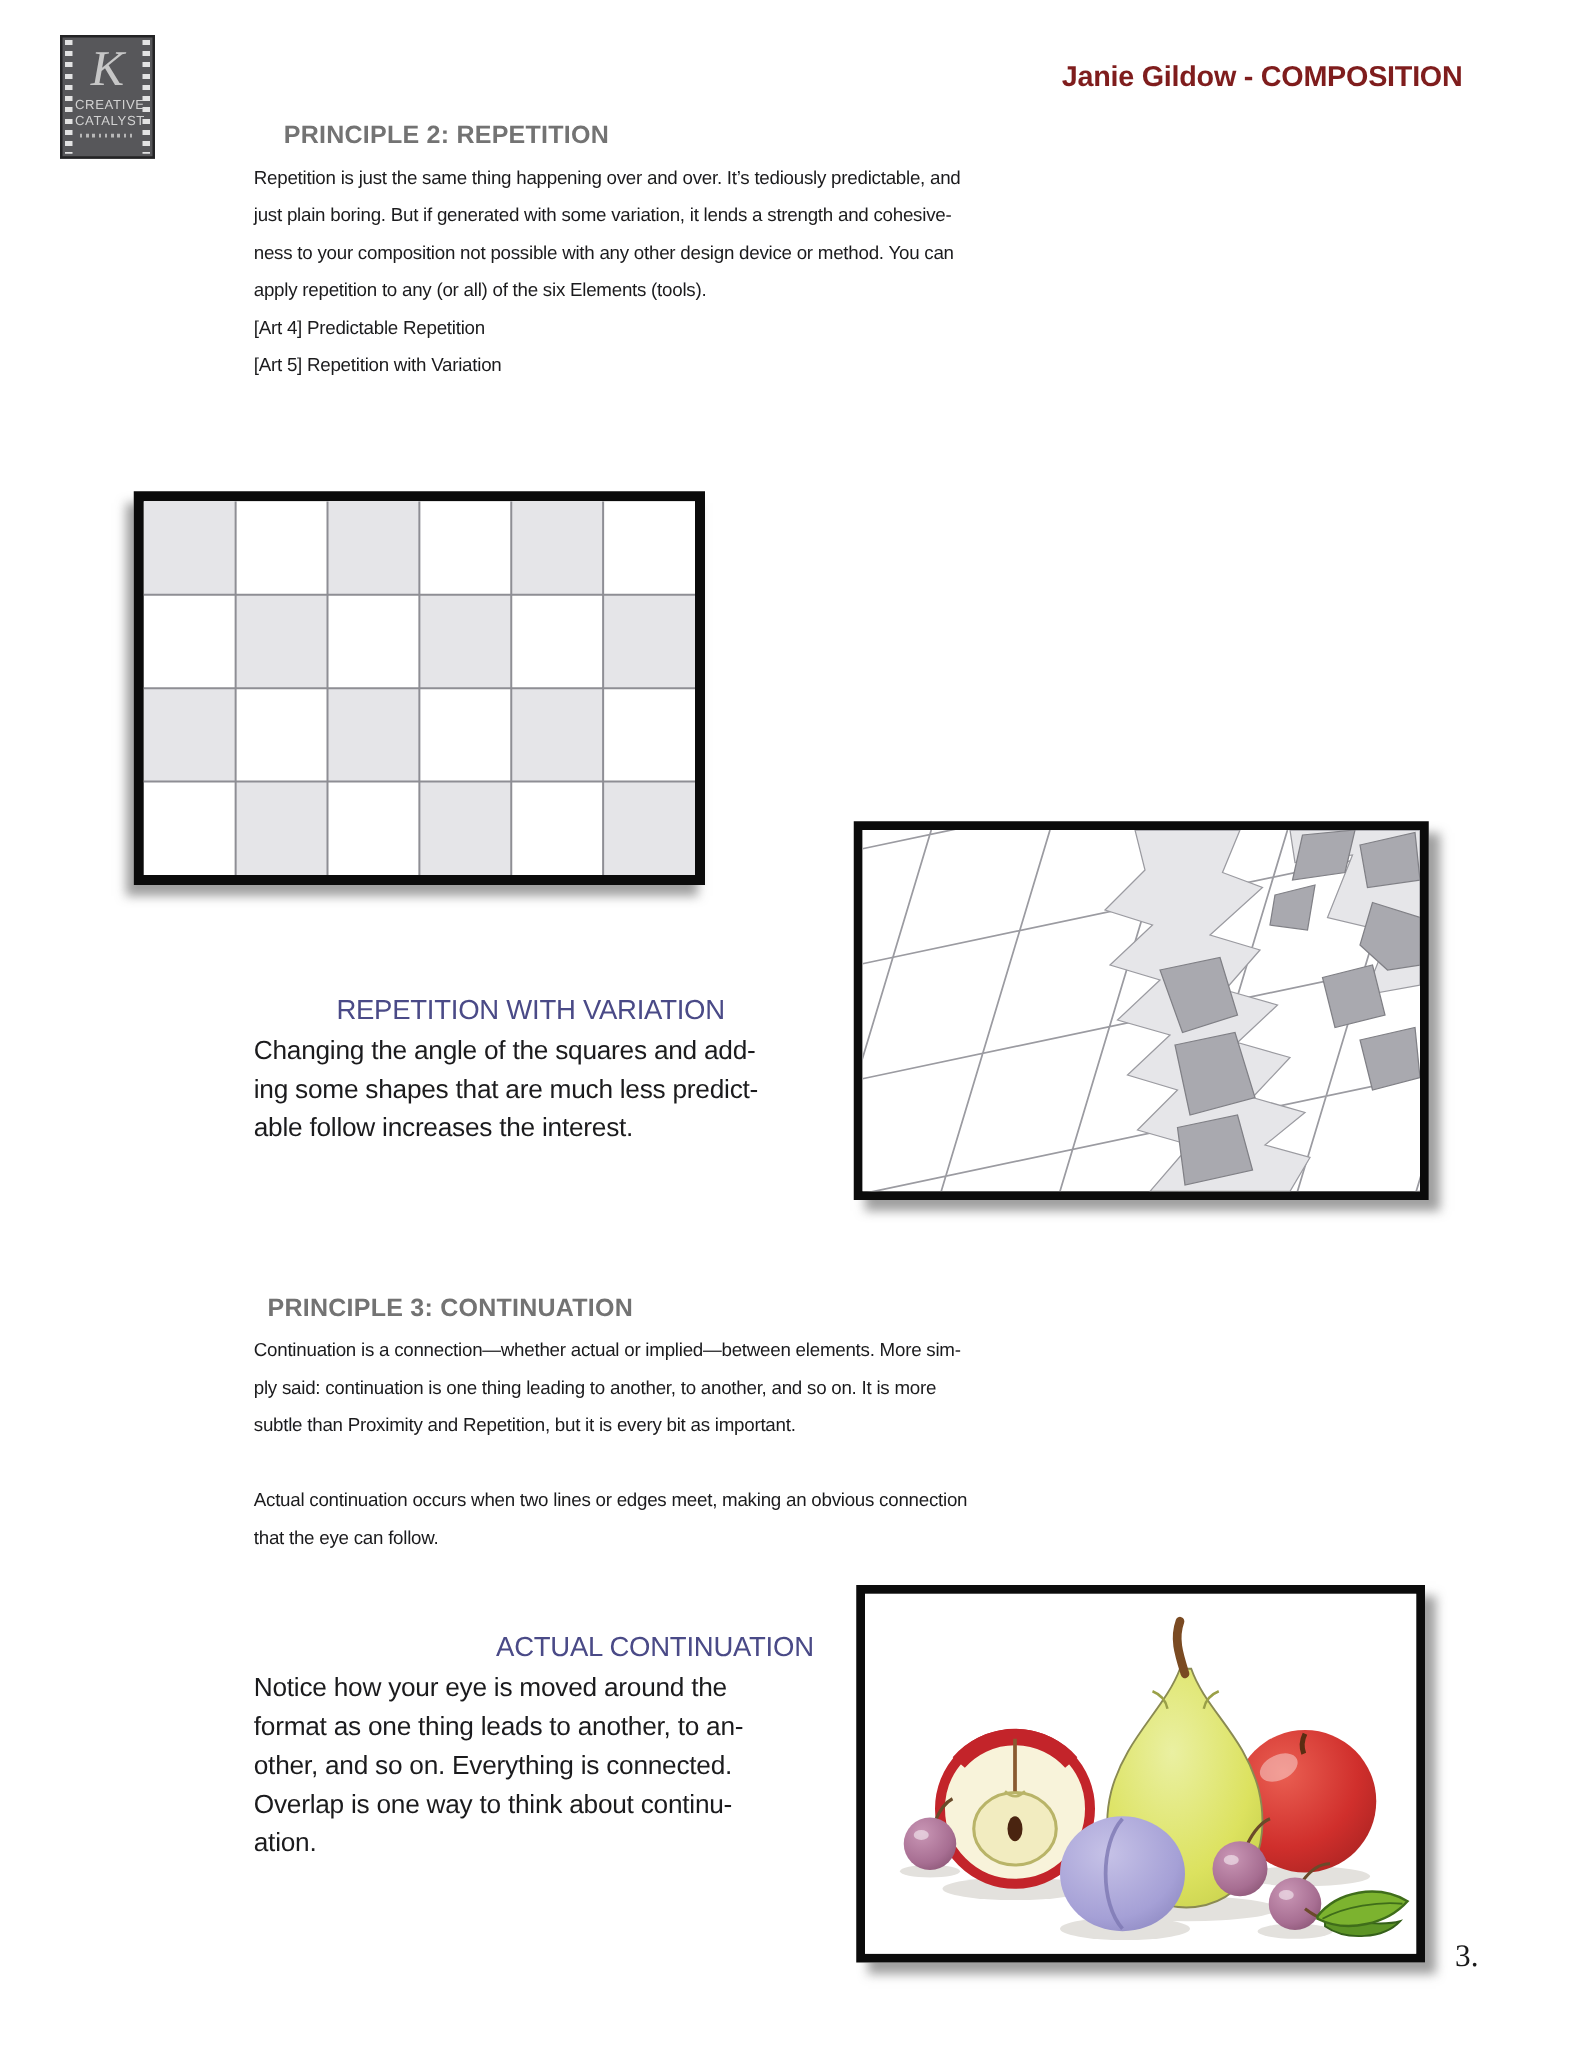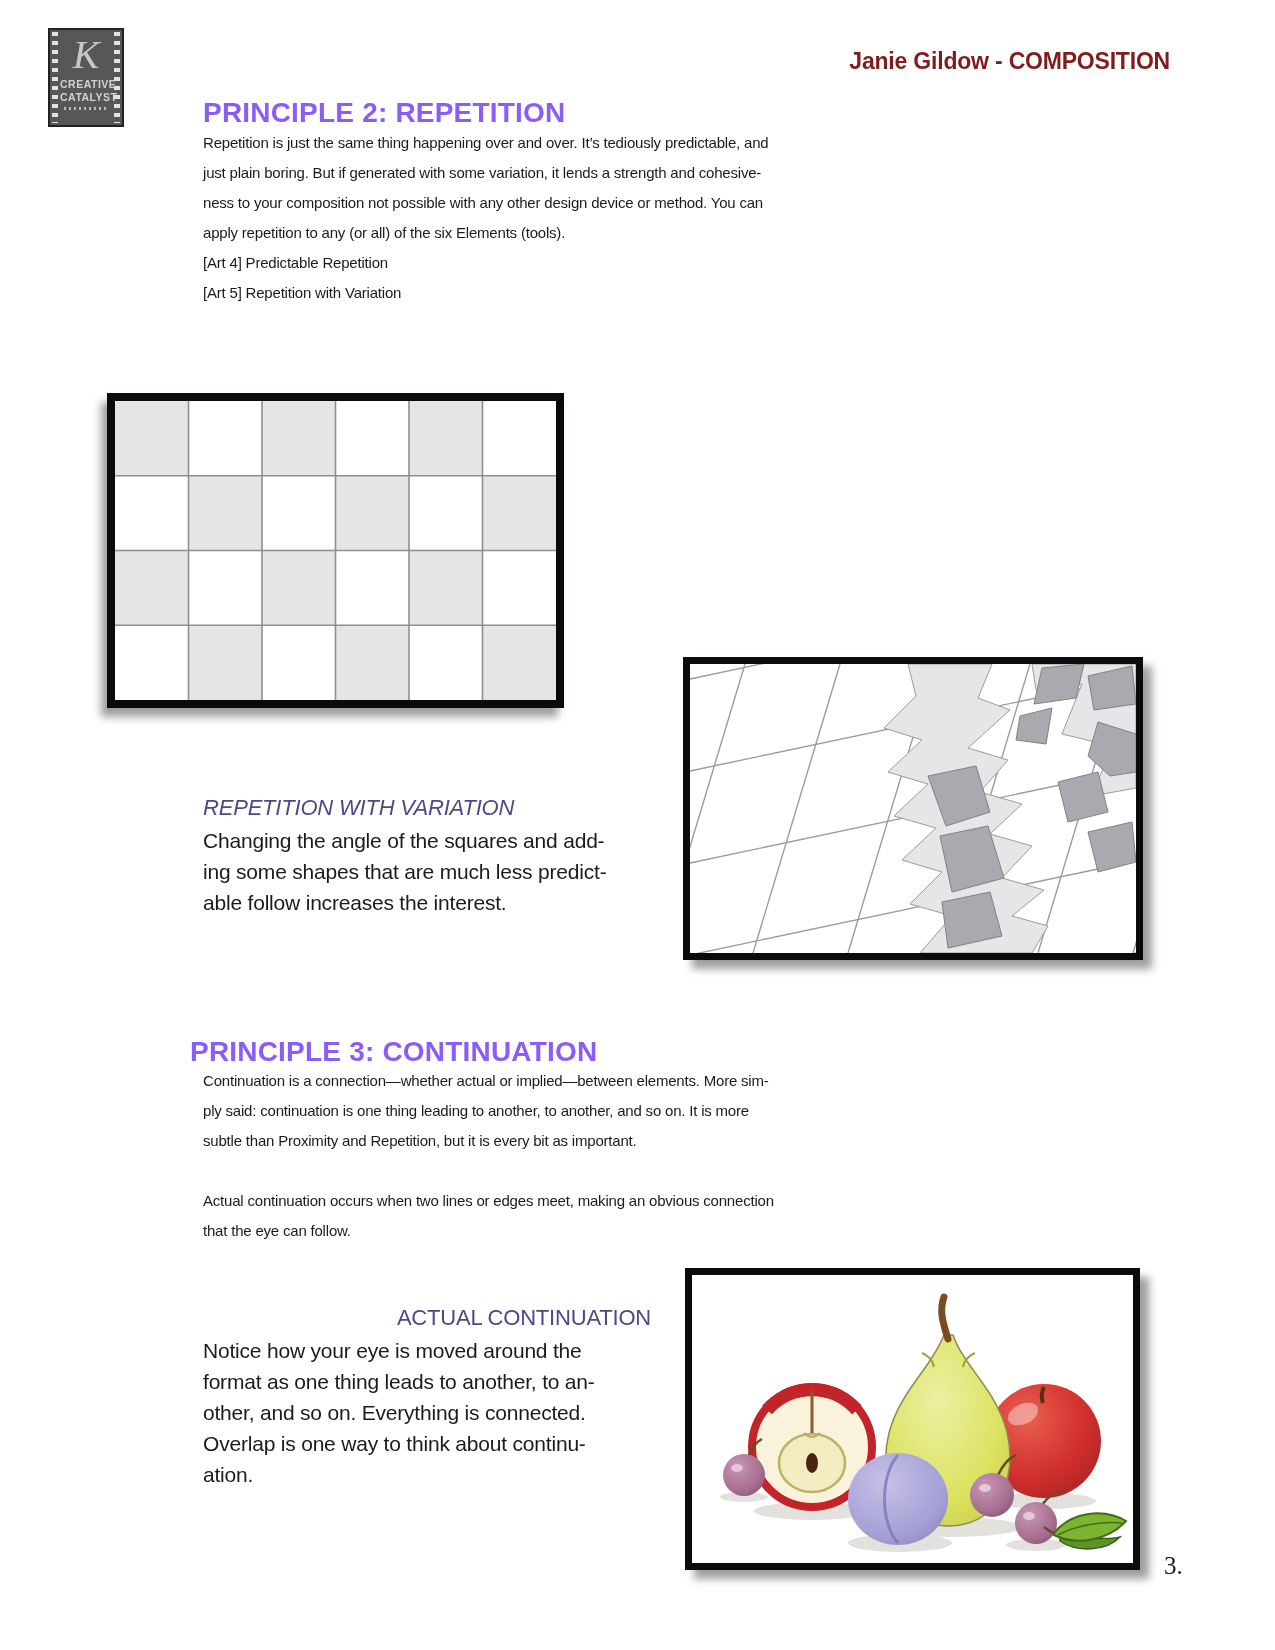--- a/index.html
+++ b/index.html
@@ -13,44 +13,44 @@
     position:absolute; left:48px; top:28px; width:76px; height:99px;
     background:#57575a; border:2px solid #232325; box-sizing:border-box;
   }
   .logo-strip { position:absolute; top:2px; bottom:2px; width:6px;
     background-image:repeating-linear-gradient(to bottom,#e3e3e3 0 4px,#57575a 4px 9px); }
   .logo-strip.left  { left:2px; }
   .logo-strip.right { right:2px; }
   .logo-inner { position:absolute; left:10px; right:10px; top:2px; bottom:2px; text-align:center; }
   .logo-mark { font-family:"Liberation Serif", serif; font-style:italic;
     font-size:40px; line-height:46px; color:#c7c7c7; }
-  .logo-word { font-size:10.5px; font-weight:bold; letter-spacing:0.5px;
+  .logo-word { font-size:10.5px; font-weight:normal; letter-spacing:0.5px;
     color:#d2d2d2; line-height:13px;text-align:center; }
   .logo-dots { height:3px; margin:3px 4px 0;
     background-image:repeating-linear-gradient(to right,#b8b8b8 0 2px,transparent 2px 5px); }
 
   
   #hdr-title { position:absolute; top:48px; right:105px; font-size:23px;
     font-weight:bold; letter-spacing:-0.2px; color:#7f1d1d; }
-  .h-main { font-size:28px; font-weight:bold; color:#8b5cf6; letter-spacing:0.2px; }
+  .h-main { font-size:20px; font-weight:bold; color:#737373; letter-spacing:0.2px;margin-left:24px; }
   #p2-head { position:absolute; left:203px; top:97px; }
   #p3-head { position:absolute; left:190px; top:1036px; }
 
   .body-text { font-size:15px; line-height:30px; color:#1b1b1d;
     letter-spacing:-0.2px; white-space:pre-line; }
   #p2-intro        { position:absolute; left:203px; top:128px;  width:1000px; }
   #p3-intro        { position:absolute; left:203px; top:1066px; width:1000px; }
   #p3-actual-intro { position:absolute; left:203px; top:1186px; width:1000px; }
 
   .cap-head { font-size:22px; color:#4a4a87; line-height:29px; letter-spacing:-0.2px; }
   .cap-body { font-size:21px; line-height:31px; color:#1b1b1d;
     letter-spacing:-0.2px; white-space:pre-line; margin-top:3px; }
   #cap-pred { position:absolute; left:598px; top:400px; width:560px; }
   #cap-var  { position:absolute; left:203px; top:793px; width:443px; }
-  #cap-var .cap-head { text-align:left;font-style:italic; }
+  #cap-var .cap-head { text-align:center; }
   #cap-act  { position:absolute; left:203px; top:1303px; width:448px; }
   #cap-act .cap-head { text-align:right; }
 
   
   .frame { position:absolute; background:#ffffff; border:8px solid #0b0b0b; box-sizing:content-box; }
   .frame svg { display:block; }
   #fig-cb    { left:107px; top:393px;  box-shadow:-6px 9px 8px rgba(80,80,80,0.55); }
   #fig-var   { left:683px; top:657px;  border-width:7px; box-shadow:9px 9px 8px rgba(80,80,80,0.55); }
   #fig-fruit { left:685px; top:1268px; border-width:7px; box-shadow:9px 9px 8px rgba(80,80,80,0.55); }
 

